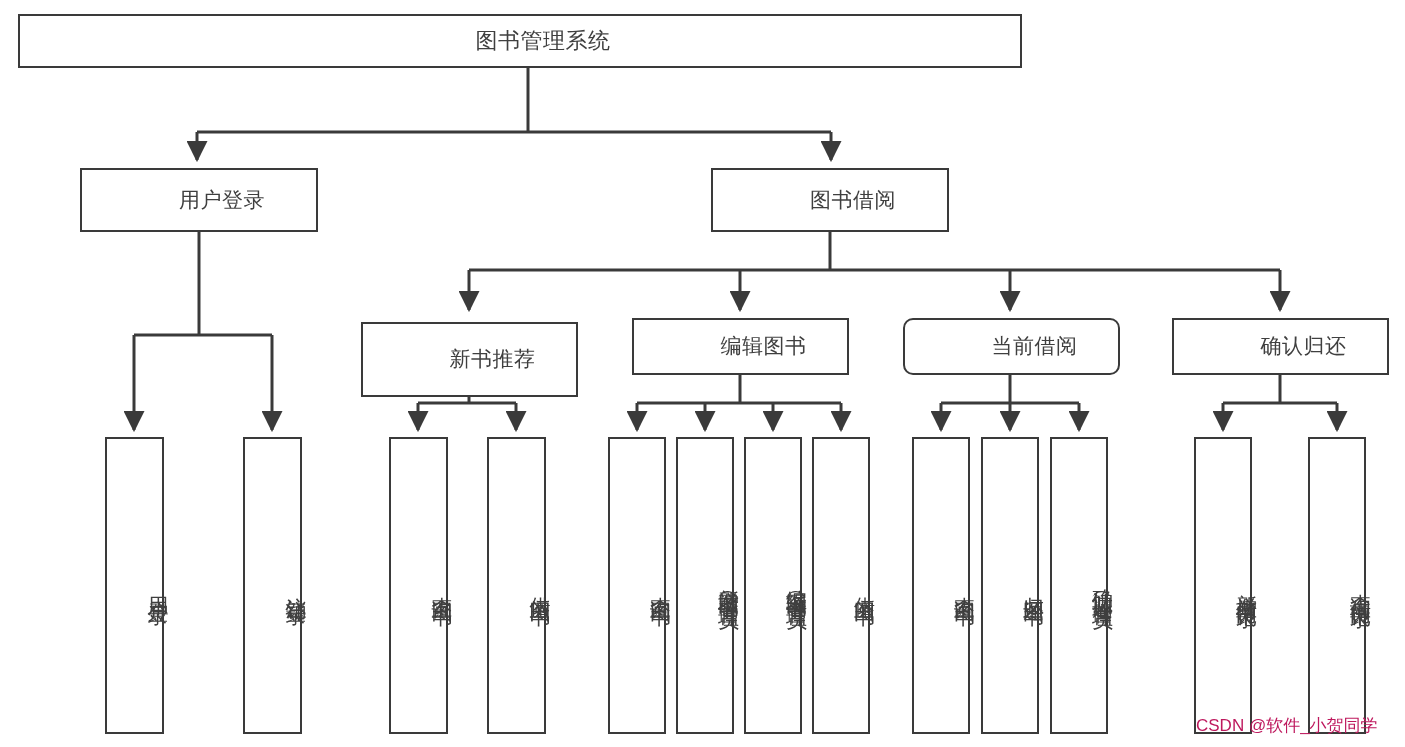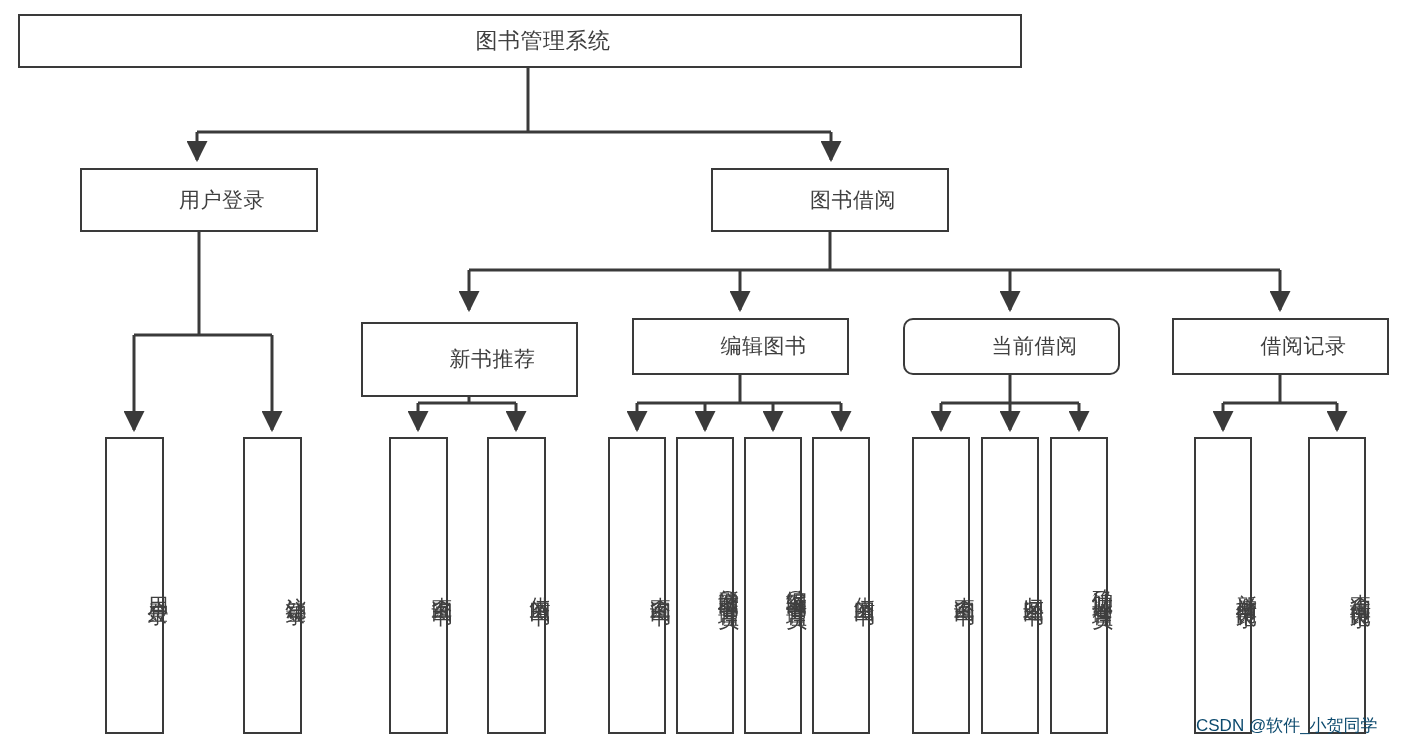--- a/index.html
+++ b/index.html
@@ -49,21 +49,21 @@
     text-orientation: upright;
     letter-spacing: 3px;
     font-size: 21px;
   }
   .node.root .label { font-size: 22px; }
   .watermark {
     position: absolute;
     left: 1196px;
     top: 714px;
     font-size: 17px;
-    color: #0c4a6e;
+    color: #be185d;
     white-space: nowrap;
     z-index: 3;
     font-family: "Liberation Sans", "DejaVu Sans", sans-serif;
   }
 </style>
 </head>
 <body>
 
 <div id="diagram-canvas">
 
@@ -131,21 +131,21 @@
   <div class="node" style="left:361px; top:322px; width:217px; height:75px;justify-content:center;">
     <span class="label">新书推荐</span>
   </div>
   <div class="node" style="left:632px; top:318px; width:217px; height:57px;">
     <span class="label">编辑图书</span>
   </div>
   <div class="node" style="left:903px; top:318px; width:217px; height:57px;border-radius:10px;">
     <span class="label">当前借阅</span>
   </div>
   <div class="node" style="left:1172px; top:318px; width:217px; height:57px;">
-    <span class="label">借阅记录</span>
+    <span class="label">确认归还</span>
   </div>
 
   <div class="node vertical" style="left:105px; top:437px; width:59px; height:297px;">
     <span class="label">用户登录</span>
   </div>
   <div class="node vertical" style="left:243px; top:437px; width:59px; height:297px;">
     <span class="label">注销登录</span>
   </div>
 
   <div class="node vertical" style="left:389px; top:437px; width:59px; height:297px;">

